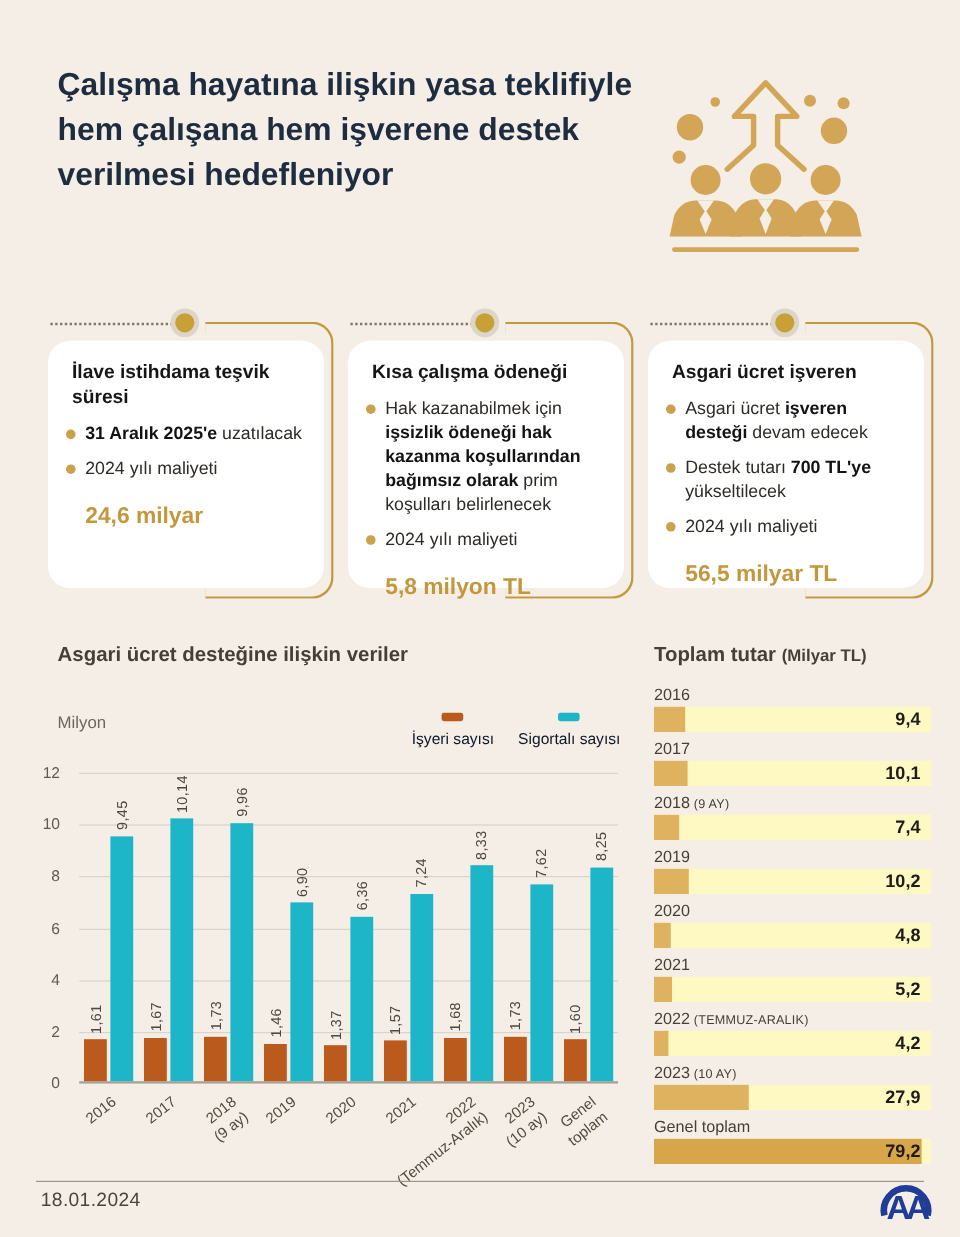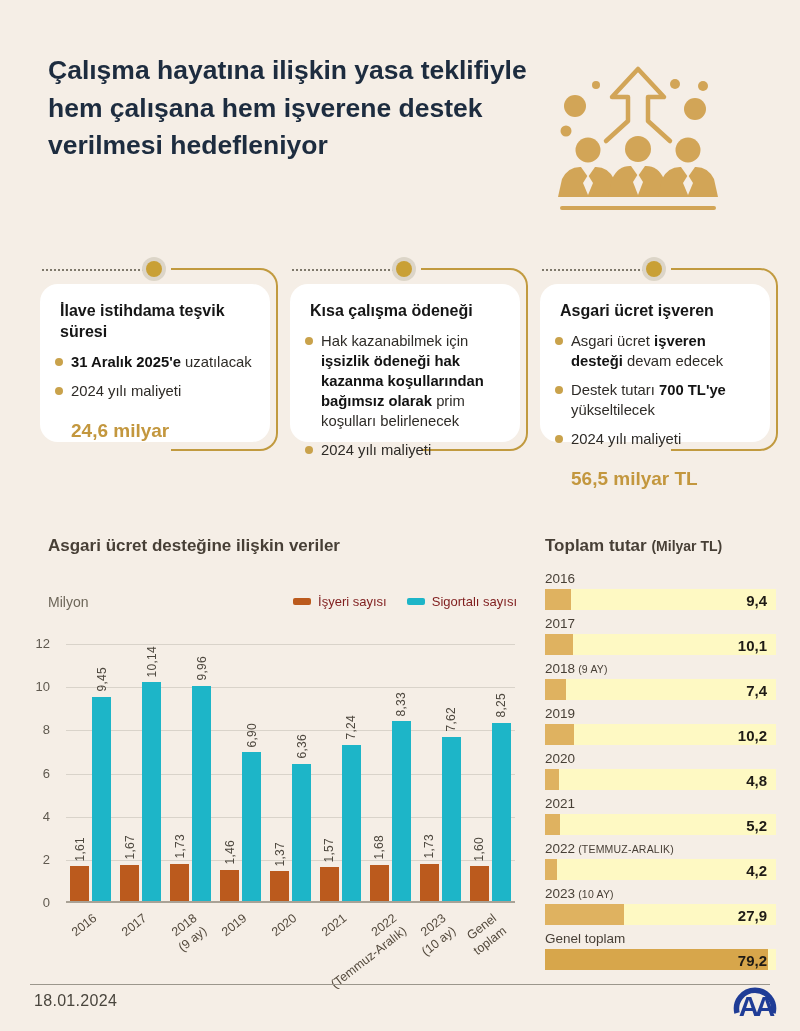--- a/index.html
+++ b/index.html
@@ -12,21 +12,21 @@
     position:relative; width:800px; height:1031px;
     background:#f5eee6; overflow:hidden;
   }
   
   #main-title{
     position:absolute; left:48px; top:52px; width:495px;
     font-size:26.5px; line-height:1.42; font-weight:800; color:#1d2c3f;
   }
   #header-icon{ position:absolute; left:552px; top:56px; }
   
-  .card-wrap{ position:absolute; top:284px; width:230px; height:158px; }
+  .card-wrap{ position:absolute; top:284px; width:230px; height:206px; }
   .cw0{ left:40px; } .cw1{ left:290px; } .cw2{ left:540px; }
   .dots{
     position:absolute; top:-15px; left:2px; width:102px; height:0;
     border-top:2px dotted #7f796c;
   }
   .node{
     position:absolute; top:-23px; left:106px; width:16px; height:16px;
     border-radius:50%; background:#c9a035; box-shadow:0 0 0 4px #dcd5c8;
   }
   .bracket{
@@ -62,21 +62,21 @@
   }
   #unit-label{
     position:absolute; left:48px; top:594px;
     font-size:14px; color:#6d6659;
   }
   #legend{
     position:absolute; left:295px; top:594px; width:222px;
     display:flex; justify-content:flex-end; gap:20px;
   }
   .legend-item{ display:flex; align-items:center; gap:7px;
-    font-size:13px; color:#7f1d1d; white-space:nowrap; }
+    font-size:13px; color:#0f172a; white-space:nowrap;flex-direction:column; }
   .swatch{ width:18px; height:7px; border-radius:2px; }
   #yaxis{ position:absolute; left:26px; top:644px; width:32px; height:259px; }
   .ytick{ position:absolute; right:8px; width:30px; text-align:right;
     font-size:13px; color:#5f594f; }
   #plot{
     position:absolute; left:66px; top:644px; width:449px; height:259px;
     border-bottom:2px solid #a9a296; display:flex;
   }
   .gridline{ position:absolute; left:0; right:0; height:1px; background:#d9d3ca; }
   .group{ position:relative; flex:1; display:flex; align-items:flex-end;
@@ -162,21 +162,21 @@
         </div>
       </div>
       <div class="card-wrap cw1">
         <div class="dots"></div>
         <div class="node"></div>
         <div class="bracket"></div>
         <div class="card">
           <h3>Kısa çalışma ödeneği</h3>
           <ul>
             <li><span>Hak kazanabilmek için </span><b>işsizlik ödeneği hak kazanma koşullarından bağımsız olarak</b><span> prim koşulları belirlenecek</span></li>
-            <li><span>2024 yılı maliyeti</span></li>
+            <li><span>2024 yılı maliyeti</span><span class="value">5,8 milyon TL</span></li>
           </ul>
         </div>
       </div>
       <div class="card-wrap cw2">
         <div class="dots"></div>
         <div class="node"></div>
         <div class="bracket"></div>
         <div class="card">
           <h3>Asgari ücret işveren</h3>
           <ul>

